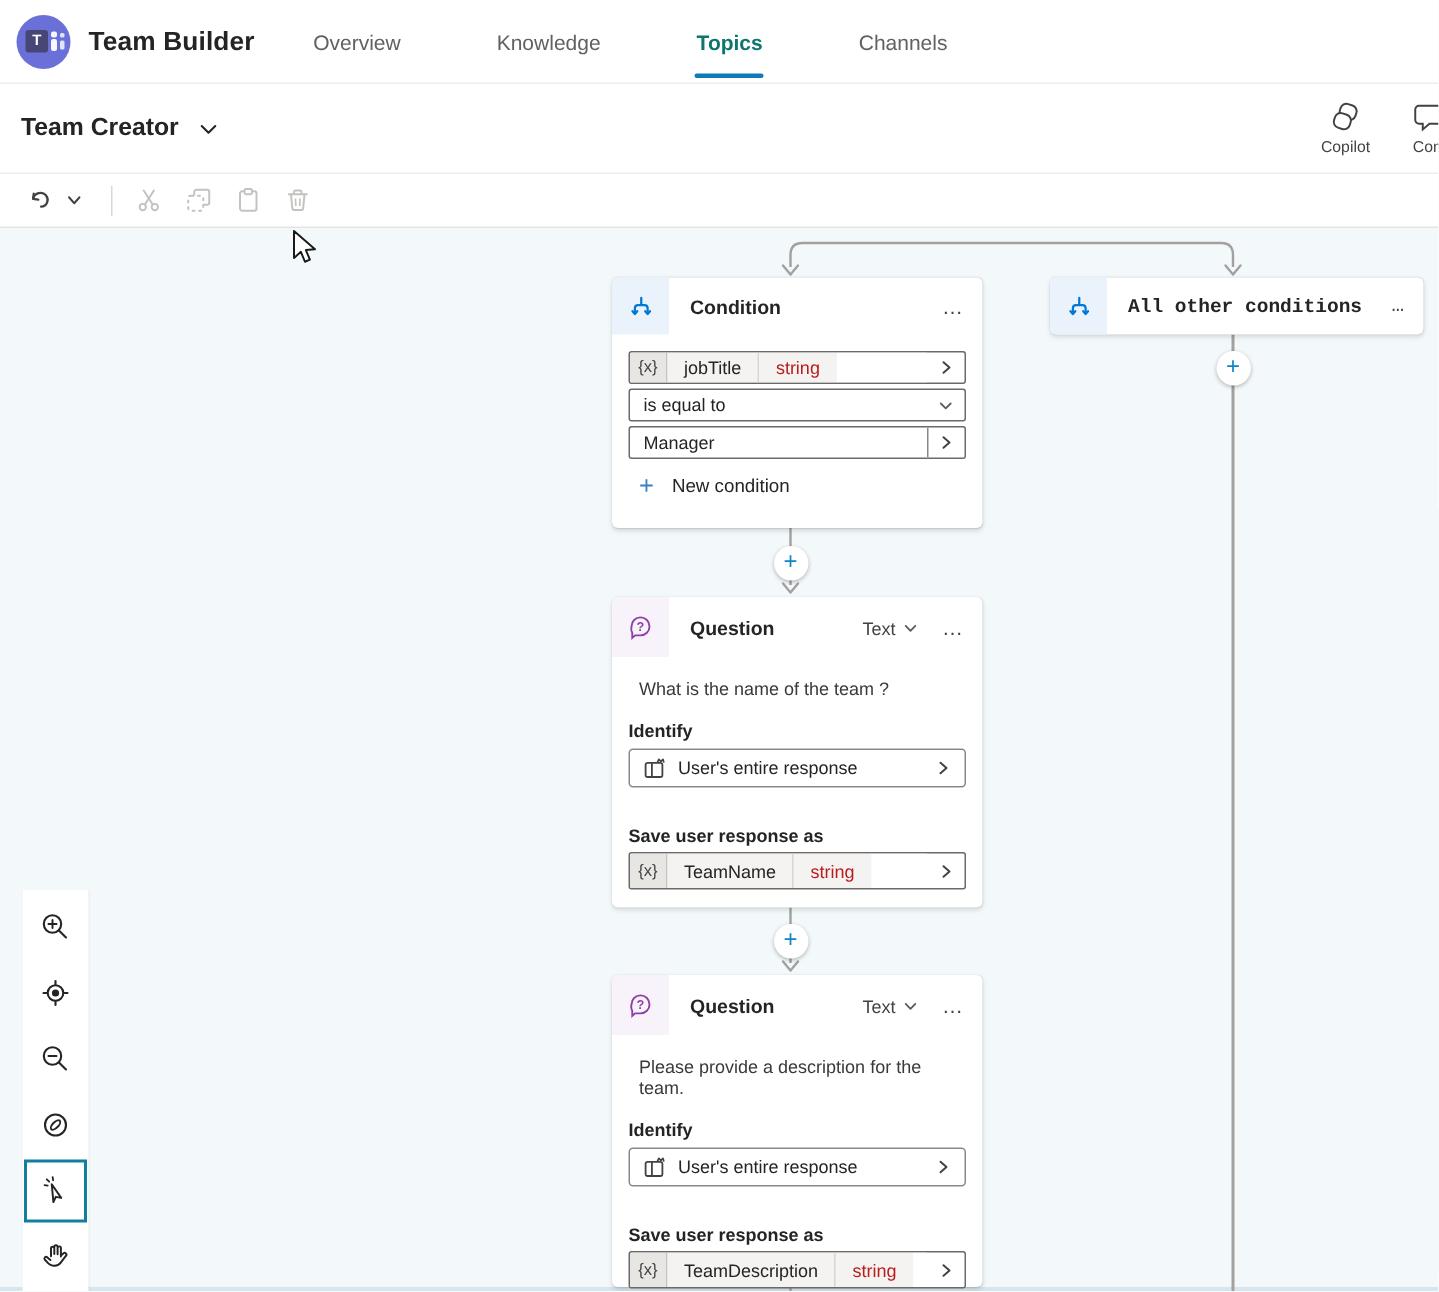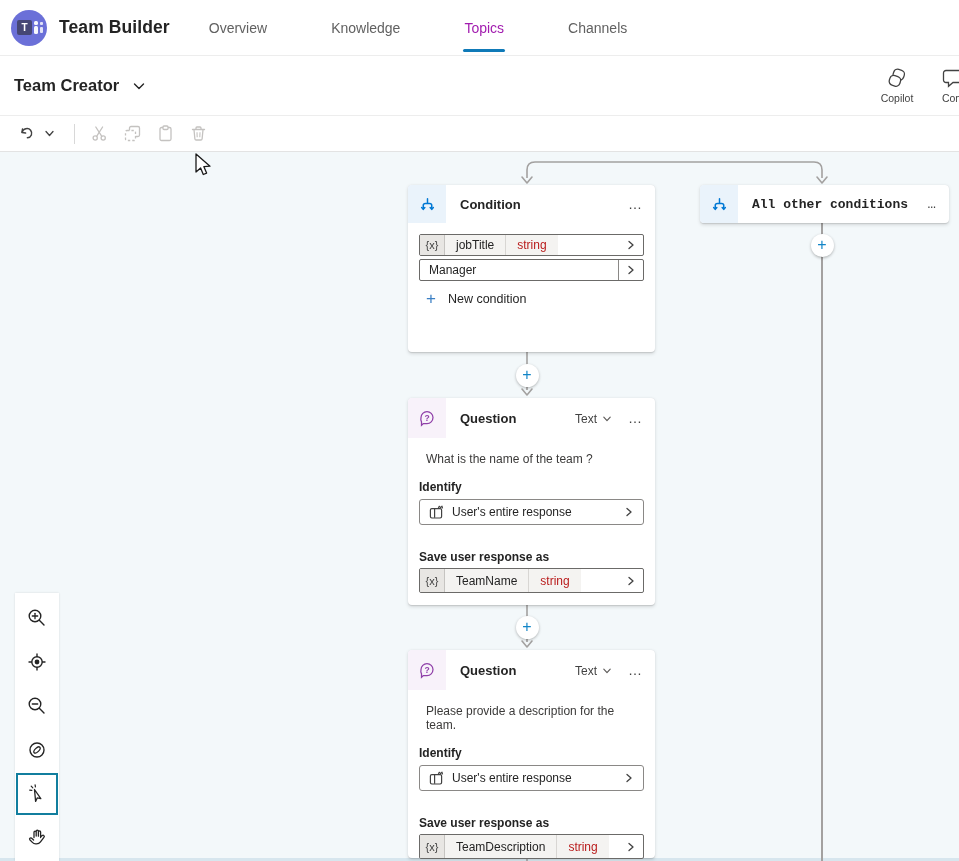--- a/index.html
+++ b/index.html
@@ -13,21 +13,21 @@
   .teams-logo { position:relative; width:36px; height:36px; border-radius:50%; background:#6b70d8; flex:0 0 auto; }
   .teams-logo .tile { position:absolute; left:6px; top:10px; width:15px; height:15px; background:#464775; border-radius:2px;
     color:#fff; font-size:10px; font-weight:bold; display:flex; align-items:center; justify-content:center; }
   .teams-logo .p1h { position:absolute; left:23px; top:11px; width:4px; height:4px; background:#fff; border-radius:1.5px; opacity:.95; }
   .teams-logo .p1b { position:absolute; left:23px; top:16.5px; width:4px; height:8px; background:#fff; border-radius:1.5px; opacity:.95; }
   .teams-logo .p2h { position:absolute; left:28.5px; top:12.5px; width:3px; height:3px; background:#fff; border-radius:1px; opacity:.8; }
   .teams-logo .p2b { position:absolute; left:28.5px; top:17px; width:3px; height:6px; background:#fff; border-radius:1px; opacity:.8; }
   .app-title { font-size:17.5px; font-weight:700; margin-left:12px; letter-spacing:.1px; }
   .top-nav { display:flex; margin-left:26px; height:100%; align-items:stretch;gap:38px; }
   .nav-item { position:relative; display:flex; align-items:center; padding:0 13px; font-size:14px; color:#616161; cursor:pointer; }
-  .nav-item.active { color:#a21caf; font-weight:400; }
+  .nav-item.active { color:#0f766e; font-weight:700; }
   .nav-item.active::after { content:""; position:absolute; left:12px; right:12px; bottom:3px; height:3px; border-radius:2px; background:#0f7ab8; }
 
   
   .topic-bar { position:absolute; top:56px; left:0; right:0; height:60px; background:#fff;
     border-bottom:1px solid #ededed; display:flex; align-items:center; padding-left:14px; z-index:9; }
   .topic-title { font-size:16.5px; font-weight:700; }
   .topic-chevron { margin-left:13px; display:flex; align-items:center; cursor:pointer; }
   .topic-actions { margin-left:auto; margin-right:-14px; display:flex; gap:16px; }
   .action-btn { width:40px; display:flex; flex-direction:column; align-items:center; cursor:pointer; }
   .action-btn svg { display:block; }
@@ -226,20 +226,28 @@
           <span class="vcell-name">jobTitle</span>
           <span class="vcell-type">string</span>
           <span class="vfill"></span>
           <span class="vchev">
             <svg width="10" height="10" viewBox="0 0 10 10">
                 <polyline points="3,1.5 7,5 3,8.5" fill="none" stroke="#424242" stroke-width="1.3" stroke-linecap="round" stroke-linejoin="round"></polyline>
               </svg>
           </span>
         </div>
         <div class="fld">
+          <span class="sel-text">is equal to</span>
+          <span class="vchev">
+            <svg width="11" height="11" viewBox="0 0 11 11">
+                <polyline points="2.2,4 5.5,7.3 8.8,4" fill="none" stroke="#5f5d5b" stroke-width="1.2" stroke-linecap="round" stroke-linejoin="round"></polyline>
+              </svg>
+          </span>
+        </div>
+        <div class="fld">
           <span class="sel-text">Manager</span>
           <span class="vchev bordered">
             <svg width="10" height="10" viewBox="0 0 10 10">
                 <polyline points="3,1.5 7,5 3,8.5" fill="none" stroke="#424242" stroke-width="1.3" stroke-linecap="round" stroke-linejoin="round"></polyline>
               </svg>
           </span>
         </div>
         <div class="new-cond">
           <span class="plus-glyph">+</span>
           <span>New condition</span>

